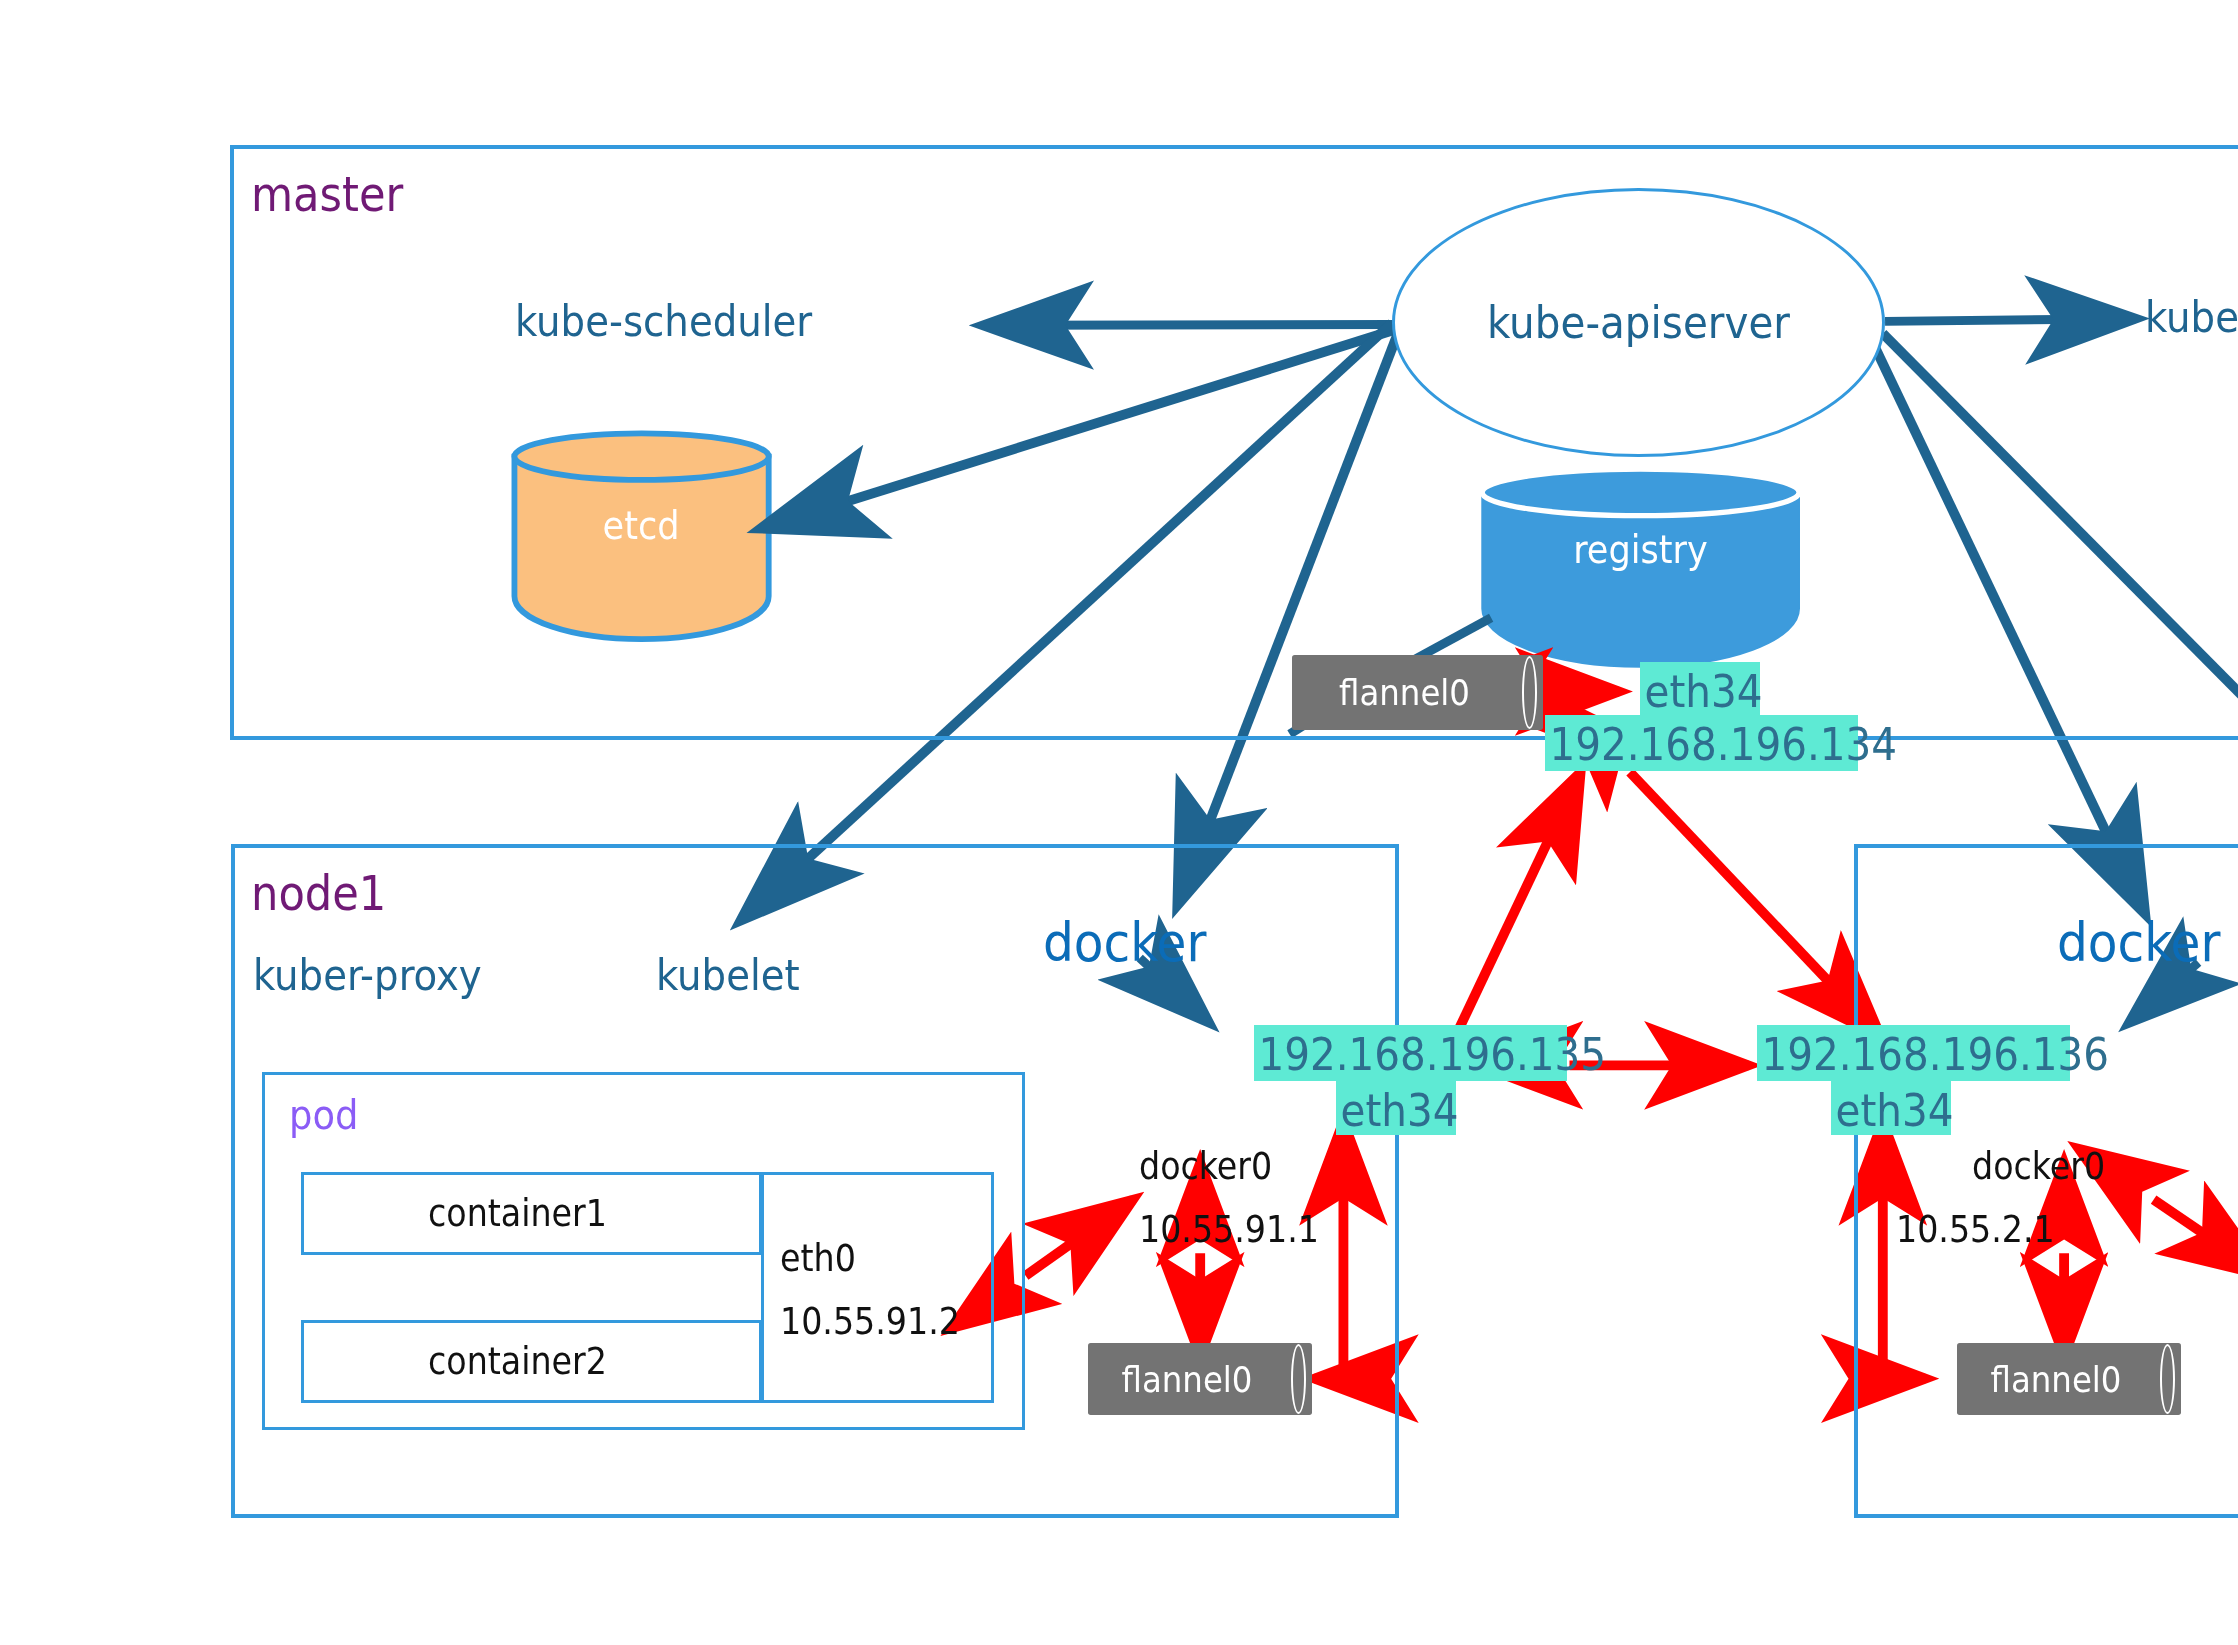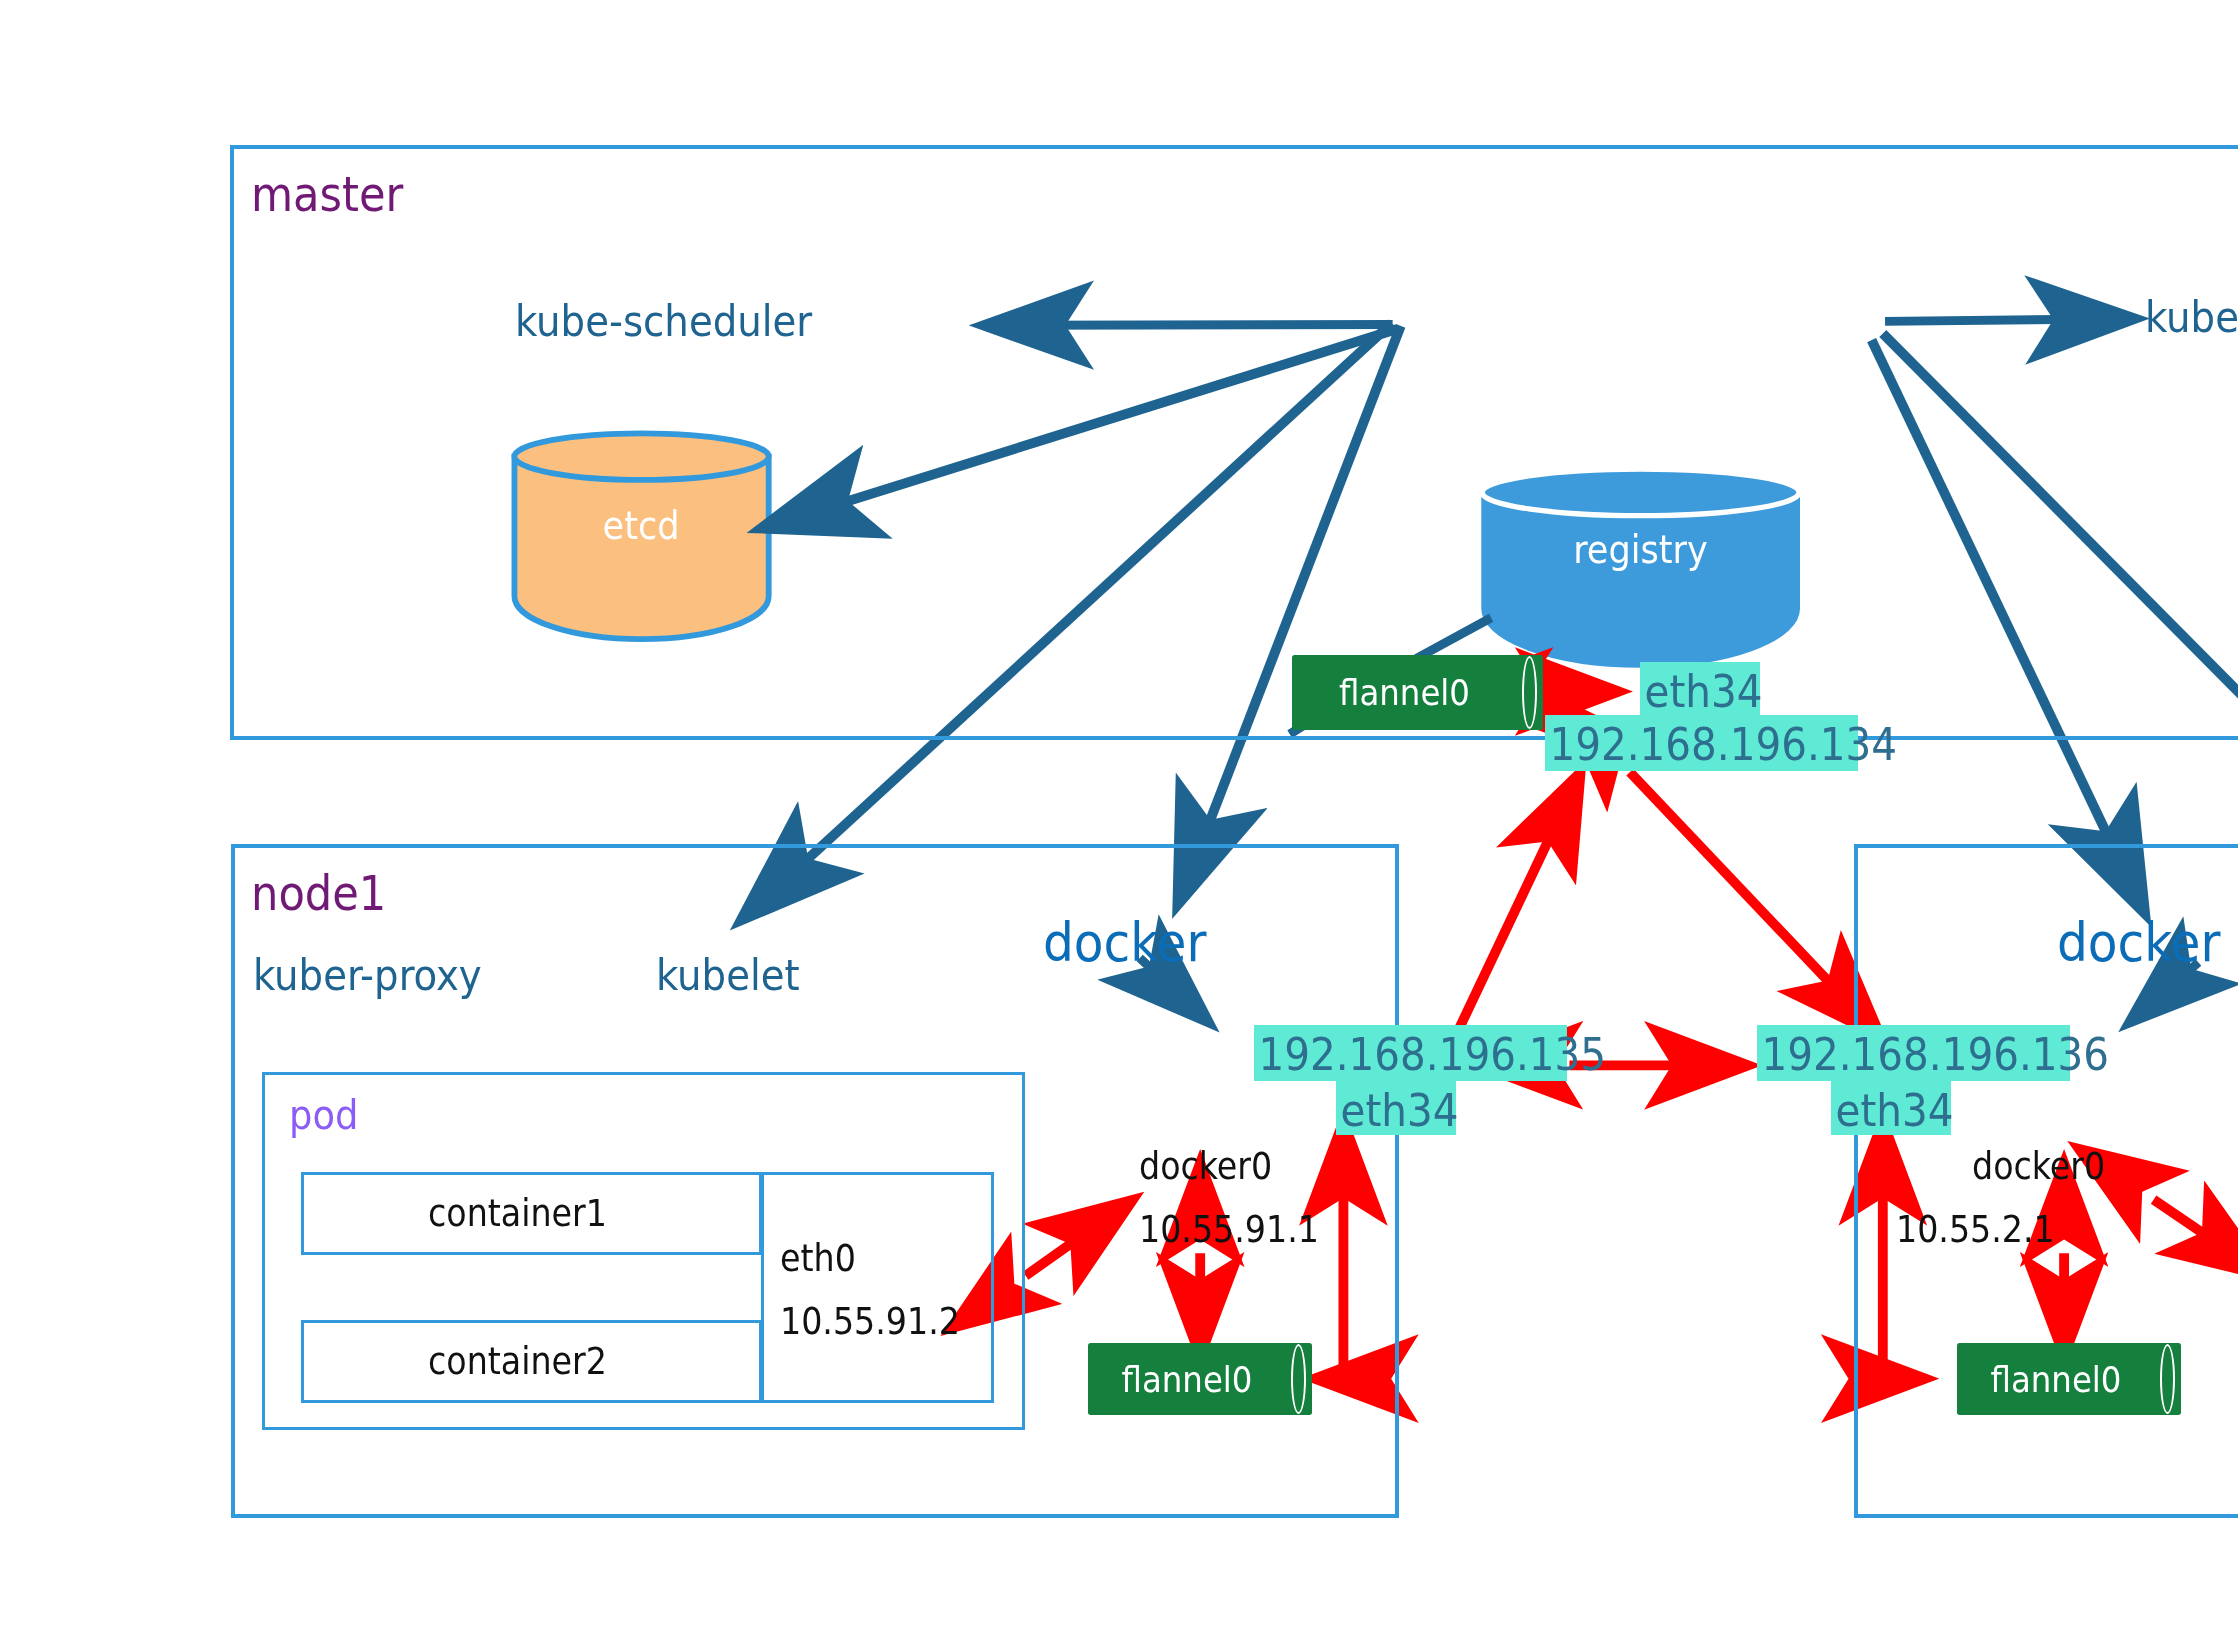--- a/index.html
+++ b/index.html
@@ -19,21 +19,21 @@
   .comp-bright{position:absolute;color:#0B6CB8;font-size:54px;line-height:1;white-space:nowrap;}
 
   .innerbox{position:absolute;border:3.1px solid #3399DD;box-sizing:border-box;background:transparent;}
   .plaintxt{position:absolute;color:#111111;font-size:37px;line-height:1;white-space:nowrap;}
 
   
   .hl{position:absolute;background:#5eead4;color:#2E6E8E;font-size:45px;line-height:1.28;
       white-space:nowrap;padding:0.9px 4.5px;box-sizing:border-box;}
 
   
-  .cyl{position:absolute;background:#15803d;border-radius:2.7px 2.7px 2.7px 2.7px;}
+  .cyl{position:absolute;background:#737373;border-radius:2.7px 2.7px 2.7px 2.7px;}
   .cyl .capline{position:absolute;right:6.3px;top:0.9px;bottom:0.9px;width:15px;
       border:2.2px solid #ffffff;border-radius:50%;box-sizing:border-box;border-left-color:#ffffff;}
   .cyl .cyltxt{position:absolute;left:0;right:26px;top:0;bottom:0;display:flex;
       align-items:center;justify-content:center;color:#ffffff;font-size:36px;}
 
   
   .db{position:absolute;}
   .db .dbtxt{position:absolute;left:0;right:0;top:0;bottom:0;display:flex;
       align-items:center;justify-content:center;color:#ffffff;font-size:39px;z-index:4;}
 
@@ -115,20 +115,23 @@
 
     <path d="M4810,2680 L5060,2850" stroke="#FF0000" stroke-width="22" fill="none" marker-end="url(#ahRed)" marker-start="url(#ahRedStart)"></path>
   </svg>
 
   <div class="groupbox" style="left:230px;top:145px;width:2798px;height:595px;"></div>
 
   <div class="grouptitle" style="left:251px;top:170px;">master</div>
 
   <div class="comp" style="left:515px;top:300px;">kube-scheduler</div>
 
+  <div class="ellipse" style="left:1392px;top:188px;width:493px;height:269px;">
+    <span>kube-apiserver</span>
+  </div>
 
   <div class="comp" style="left:2145px;top:296px;">kube-controller-manager</div>
 
   <div class="db" style="left:514px;top:433px;width:254px;height:184px;">
     <div class="dbtxt">etcd</div>
   </div>
 
   <div class="db" style="left:1482px;top:469px;width:317px;height:161px;text-decoration:underline;">
     <div class="dbtxt">registry</div>
   </div>

